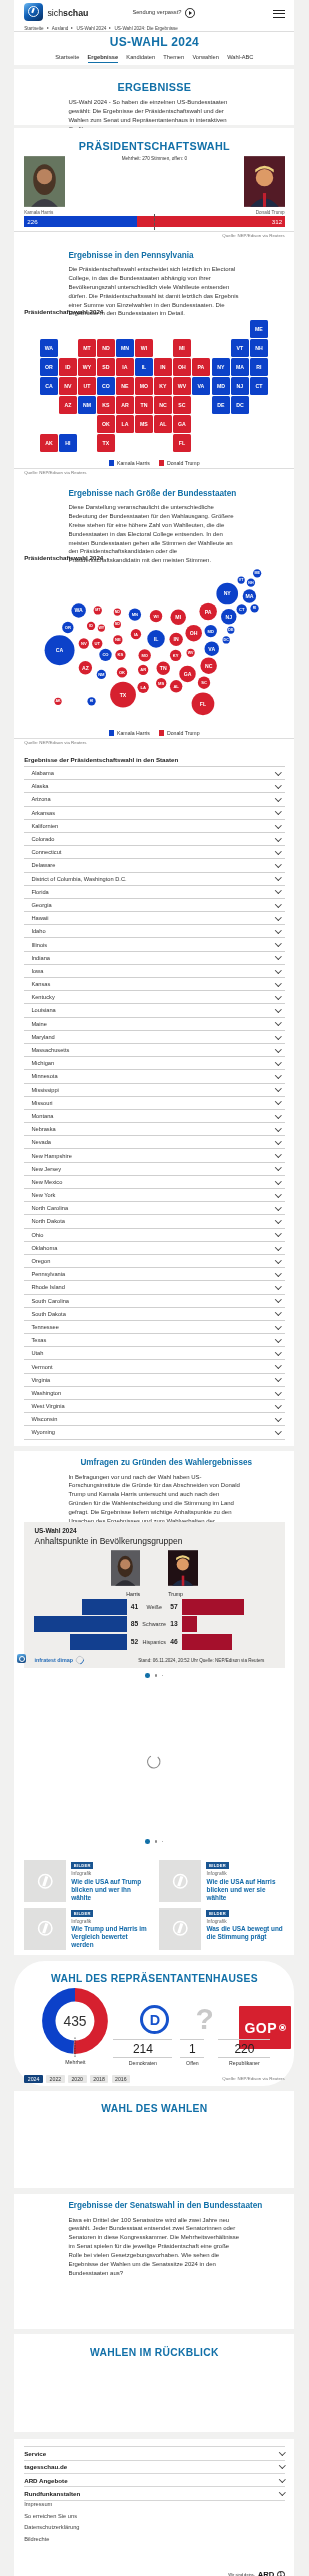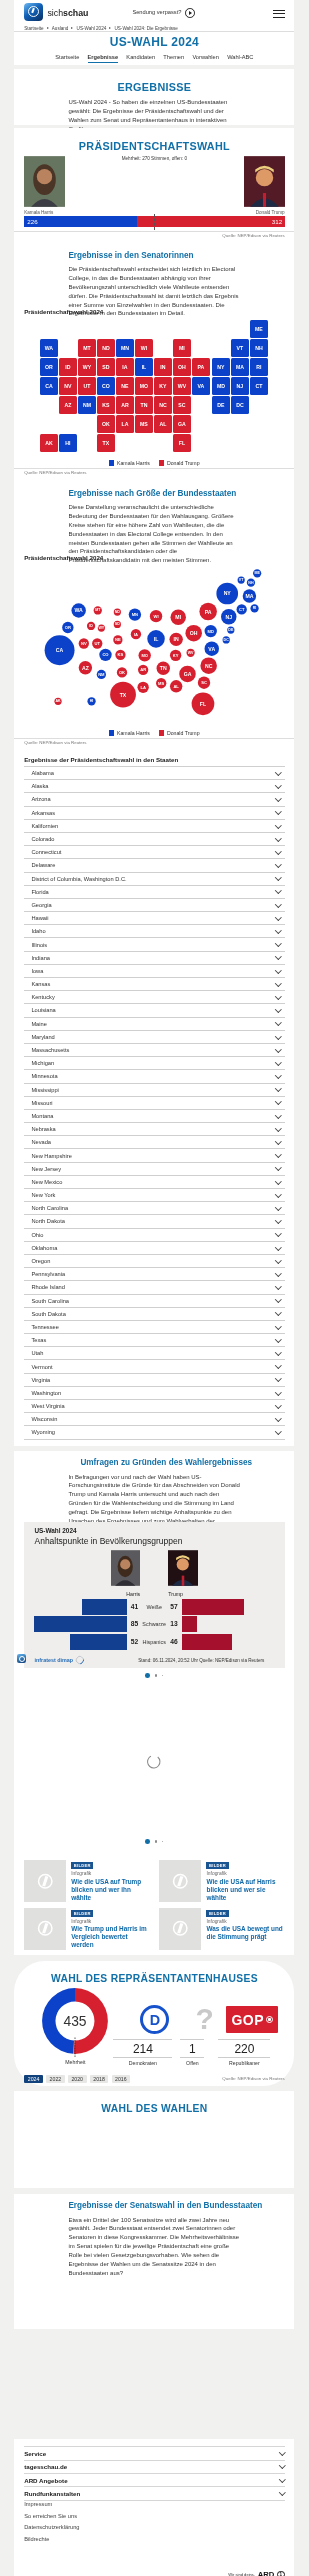--- a/index.html
+++ b/index.html
@@ -142,21 +142,21 @@
           <span>226</span>
         </div>
       <div class="rep">
           <span>312</span>
         </div>
     </div>
     <div class="abs maj-line" style="left:140px;top:86px;height:15.5px;"></div>
     <div class="abs hr" style="left:0;right:0;top:103px;"></div>
     <div class="abs src" style="right:9.8px;top:105px;">Quelle: NEP/Edison via Reuters</div>
 
-    <div class="abs blue-h" style="left:54px;top:123px;font-size:8.2px;">Ergebnisse in den Senatorinnen</div>
+    <div class="abs blue-h" style="left:54px;top:123px;font-size:8.2px;">Ergebnisse in den Pennsylvania</div>
     <div class="abs body-text" style="left:54px;top:137px;width:175px;">Die Präsidentschaftswahl entscheidet sich letztlich im Electoral College, in das die Bundesstaaten abhängig von ihrer Bevölkerungszahl unterschiedlich viele Wahlleute entsenden dürfen. Die Präsidentschaftswahl ist damit letztlich das Ergebnis einer Summe von Einzelwahlen in den Bundesstaaten. Die Ergebnisse in den Bundesstaaten im Detail.</div>
 
     <div class="abs bold-label" style="left:9.8px;top:180px;">Präsidentschaftswahl 2024</div>
     <div class="abs" id="geomap" style="left:9.8px;top:192px;width:261px;height:135px;">
         <div class="tile" style="left: 16px; top: 114px; background: rgb(214, 32, 47);">
           <span>AK</span>
         </div>
         <div class="tile" style="left: 226px; top: 0px; background: rgb(12, 65, 201);">
           <span>ME</span>
         </div>
@@ -761,21 +761,21 @@
         <path d="M 72.00 8.00 A 64 64 0 1 1 69.69 135.96 L 70.63 109.98 A 38 38 0 1 0 72.00 34.00 Z" fill="#D6202F"></path>
         <path d="M 69.69 135.96 A 64 64 0 0 1 68.77 135.92 L 70.08 109.95 A 38 38 0 0 0 70.63 109.98 Z" fill="#BDBDBD"></path>
         <path d="M 68.77 135.92 A 64 64 0 0 1 72.00 8.00 L 72.00 34.00 A 38 38 0 0 0 70.08 109.95 Z" fill="#0C41C9"></path>
         <line x1="72" y1="104" x2="72" y2="142" stroke="#333" stroke-dasharray="3 2" stroke-width="1.5"></line>
         <text x="72" y="72" text-anchor="middle" dominant-baseline="central" font-size="27" fill="#333">435</text>
       </svg>
     <div class="abs" style="left:24px;top:98px;width:74px;text-align:center;font-size:5.2px;color:#333;">Mehrheit</div>
 
     <div class="abs dlogo" style="left:126px;top:44px;">D</div>
     <div class="abs qmark" style="left:181px;top:43px;">?</div>
-    <div class="gop" style="left:212px;top:45px;width:52px;height:27px;">GOP<span class="reg">
+    <div class="gop" style="left:225px;top:45px;width:52px;height:43px;">GOP<span class="reg">
           <i></i>
         </span></div>
 
     <div class="col-line" style="left:99px;top:78px;width:59px;"></div>
     <div class="col-line" style="left:166px;top:78px;width:24px;"></div>
     <div class="col-line" style="left:204px;top:78px;width:52px;"></div>
     <div class="big-num" style="left:99px;top:81px;width:59px;">214</div>
     <div class="big-num" style="left:166px;top:81px;width:24px;">1</div>
     <div class="big-num" style="left:204px;top:81px;width:52px;">220</div>
     <div class="col-line" style="left:99px;top:96px;width:59px;"></div>
@@ -791,20 +791,23 @@
 
   <div class="card" style="top:2091px;height:97px;">
     <div class="abs blue-h center-h" style="top:12.4px;font-size:10.3px;">WAHL DES WAHLEN</div>
   </div>
 
   <div class="card" style="top:2194px;height:135px;">
     <div class="abs blue-h" style="left:54px;top:7.2px;font-size:8.2px;">Ergebnisse der Senatswahl in den Bundesstaaten</div>
     <div class="abs body-text" style="left:54px;top:21.6px;width:175px;">Etwa ein Drittel der 100 Senatssitze wird alle zwei Jahre neu gewählt. Jeder Bundesstaat entsendet zwei Senatorinnen oder Senatoren in diese Kongresskammer. Die Mehrheitsverhältnisse im Senat spielen für die jeweilige Präsidentschaft eine große Rolle bei vielen Gesetzgebungsvorhaben. Wie sehen die Ergebnisse der Wahlen um die Senatssitze 2024 in den Bundesstaaten aus?</div>
   </div>
 
+  <div class="card" style="top:2334px;height:98px;">
+    <div class="abs blue-h center-h" style="top:13px;font-size:10.3px;">WAHLEN IM RÜCKBLICK</div>
+  </div>
 
   <div class="card" style="top:2439px;height:143px;">
     <div class="abs" id="footer-acc" style="left:9.8px;right:9.8px;top:7.2px;border-top:0.5px solid #d6d6d6;">
         <div class="f-row">
           <span class="lbl">Service</span>
           <span class="chev"></span>
         </div>
         <div class="f-row">
           <span class="lbl">tagesschau.de</span>
           <span class="chev"></span>

